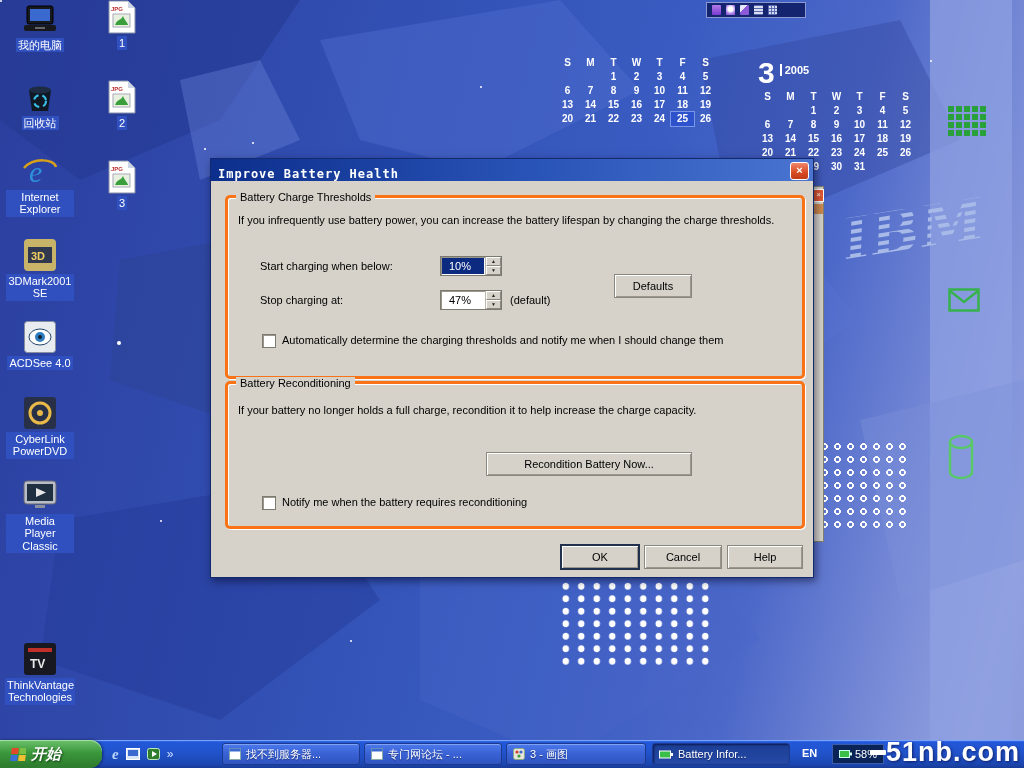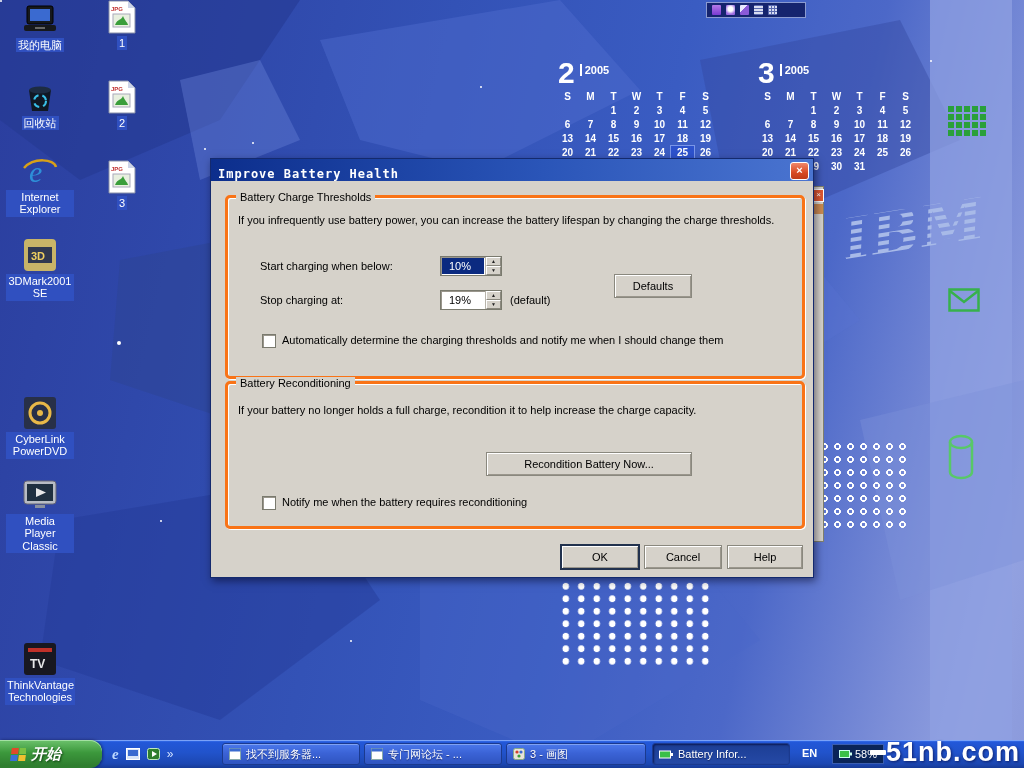--- a/index.html
+++ b/index.html
@@ -189,20 +189,31 @@
   <div class="icon-item" style="left:6px;top:238px">
     <div class="ico">
       <svg width="32" height="32">
           <rect width="32" height="32" rx="4" fill="#c8b468"></rect>
           <rect x="4" y="8" width="24" height="16" fill="#303850"></rect>
           <text x="7" y="21" font-size="11" fill="#f0d060" font-weight="bold" font-family="Liberation Sans,sans-serif">3D</text>
         </svg>
     </div>
     <div class="ico-label">3DMark2001 SE</div>
   </div>
+  <div class="icon-item" style="left:6px;top:320px">
+    <div class="ico">
+      <svg width="32" height="32">
+          <rect x="0.5" y="0.5" width="31" height="31" rx="3" fill="#e8ecf0" stroke="#8890a0"></rect>
+          <ellipse cx="16" cy="16" rx="11" ry="8" fill="#fff" stroke="#224466"></ellipse>
+          <circle cx="16" cy="16" r="5" fill="#2e7ec0"></circle>
+          <circle cx="16" cy="16" r="2" fill="#102030"></circle>
+        </svg>
+    </div>
+    <div class="ico-label">ACDSee 4.0</div>
+  </div>
   <div class="icon-item" style="left:6px;top:396px">
     <div class="ico">
       <svg width="32" height="32">
           <rect width="32" height="32" rx="3" fill="#283048"></rect>
           <circle cx="16" cy="16" r="10" fill="none" stroke="#e8b848" stroke-width="3"></circle>
           <circle cx="16" cy="16" r="3" fill="#e8b848"></circle>
         </svg>
     </div>
     <div class="ico-label">CyberLink PowerDVD</div>
   </div>
@@ -259,23 +270,20 @@
           <path d="M20 1 L20 8 L27 8 Z" fill="#ccd4e8"></path>
           <rect x="5" y="14" width="17" height="13" fill="#e8f0e0" stroke="#aab"></rect>
           <path d="M7 25 C10 18 13 21 15 16 C17 21 20 23 20 25 Z" fill="#3a9e3a"></path>
           <text x="3" y="11" font-size="6" fill="#c03030" font-weight="bold" font-family="Liberation Sans,sans-serif">JPG</text>
         </svg>
     </div>
     <div class="ico-label">3</div>
   </div>
 
   <div class="calendar" style="left:552px;top:56px">
-    <div class="cal-header">
-      <span class="cal-month">2</span><span class="cal-year">2005</span>
-    </div>
     <div class="cal-weekdays">
         <span class="cal-cell">S</span>
         <span class="cal-cell">M</span>
         <span class="cal-cell">T</span>
         <span class="cal-cell">W</span>
         <span class="cal-cell">T</span>
         <span class="cal-cell">F</span>
         <span class="cal-cell">S</span>
       </div>
     <div class="cal-grid">
@@ -380,21 +388,21 @@
       <div class="spin" style="left:212px;top:58px">
         <div class="spin-text sel">10%</div>
         <div class="spin-btns">
           <div class="spin-btn">▲</div>
           <div class="spin-btn">▼</div>
         </div>
       </div>
 
       <div class="dlg-text" style="left:32px;top:96px">Stop charging at:</div>
       <div class="spin" style="left:212px;top:92px">
-        <div class="spin-text">19%</div>
+        <div class="spin-text">47%</div>
         <div class="spin-btns">
           <div class="spin-btn">▲</div>
           <div class="spin-btn">▼</div>
         </div>
       </div>
       <div class="dlg-text" style="left:282px;top:96px">(default)</div>
 
       <div class="btn" style="left:386px;top:76px;width:76px;height:22px">Defaults</div>
 
       <div class="chk" style="left:34px;top:136px"></div>

